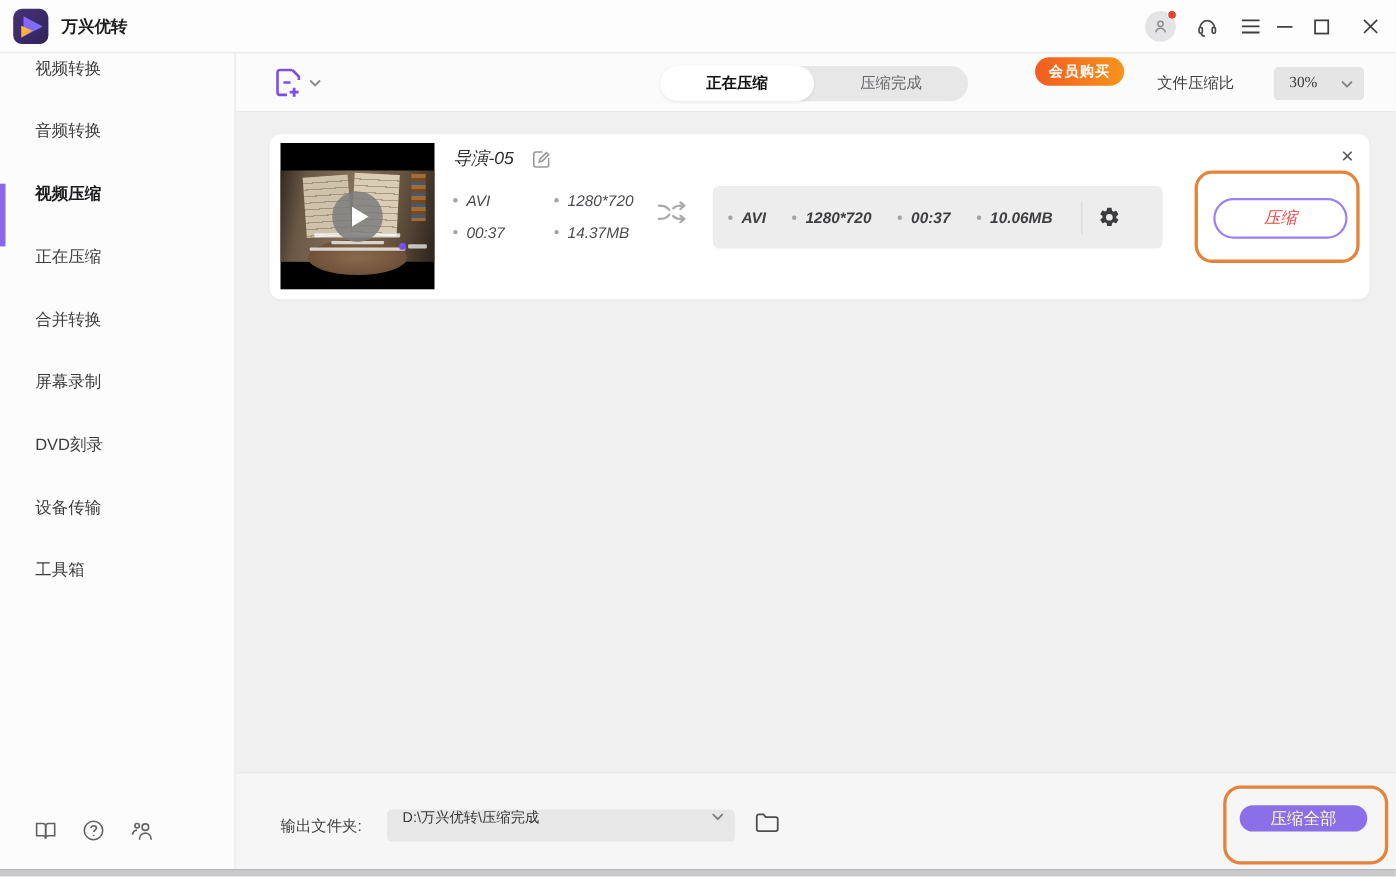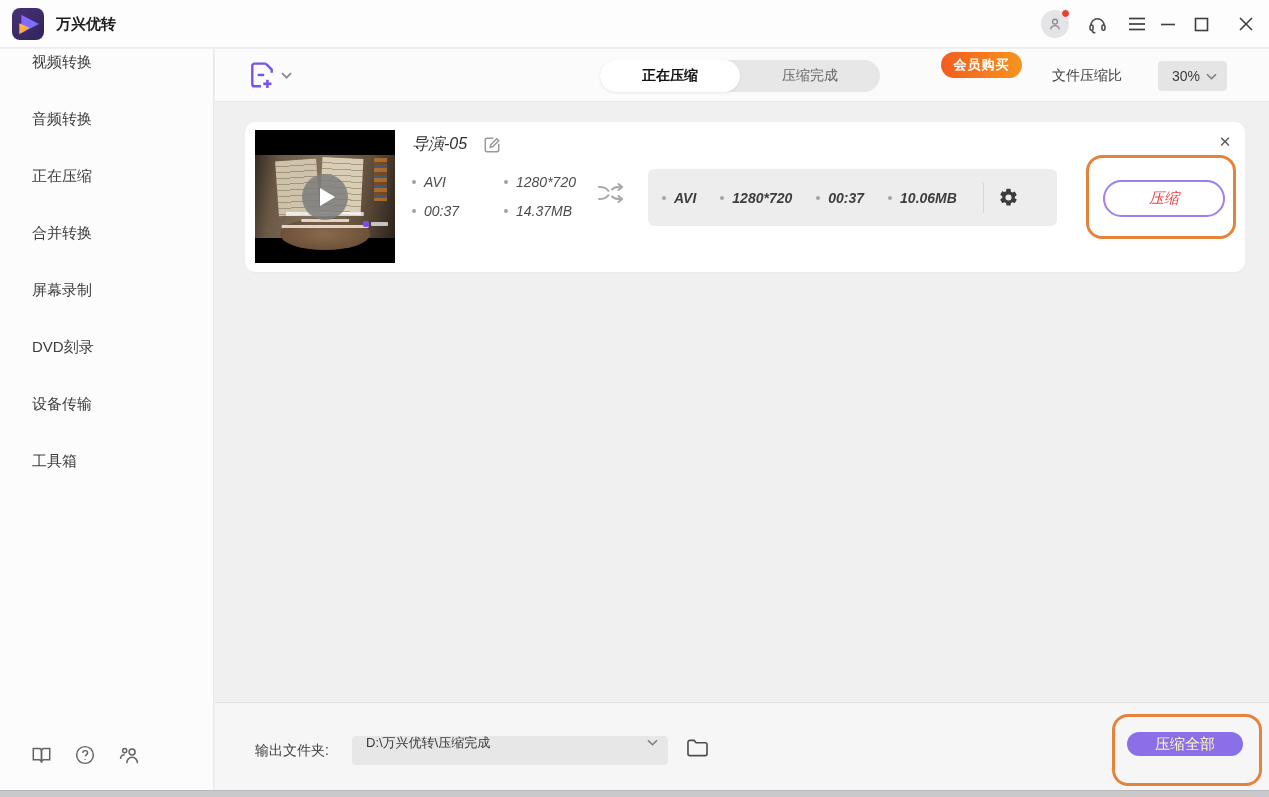--- a/index.html
+++ b/index.html
@@ -36,22 +36,22 @@
   .side-bottom .sb-icon { width:22px; height:22px; cursor:pointer; display:flex; align-items:center; justify-content:center; }
 
   
   .toolbar { position:absolute; left:215px; top:49px; width:1054px; height:53px; background:#fbfbfc; border-bottom:1px solid #e8e8e9; z-index:3; }
   .addfile { position:absolute; left:35px; top:13px; display:flex; align-items:center; gap:7px; cursor:pointer; }
   .tabs { position:absolute; left:385px; top:11px; width:280px; height:32px; background:#e7e7e8; border-radius:16px; display:flex; }
   .tab { width:140px; height:32px; border-radius:16px; display:flex; align-items:center; justify-content:center;
          font-size:14px; color:#67676a; cursor:pointer; }
   .tab.active { background:#ffffff; color:#111; font-weight:700; box-shadow:0 1px 3px rgba(0,0,0,.08); }
   .ratio-label { position:absolute; left:837px; top:18px; font-size:14px; color:#3f3f41; }
-  .ratio-select { position:absolute; left:943px; top:12px; width:69px; height:30px; background:#e5e5e6; border-radius:4px;
-         display:flex; align-items:center; font-size:14px; color:#3c3c3e; padding:0 10px 0 14px; cursor:pointer; }
+  .ratio-select { position:absolute; left:943px; top:12px; width:82px; height:30px; background:#e5e5e6; border-radius:4px;
+         display:flex; align-items:center; font-size:14px; color:#3c3c3e; padding:0 10px 0 14px; cursor:pointer;font-family:Liberation Serif, serif; }
   .ratio-select .val { flex:1; }
 
   
   .content { position:absolute; left:215px; top:103px; width:1054px; height:598px; background:#f0f0f1; }
   .card { position:absolute; left:30px; top:19px; width:1000px; height:150px; background:#fff; border-radius:10px; box-shadow:0 1px 2px rgba(0,0,0,.03);font-style:italic; }
   .thumb { position:absolute; left:10px; top:8px; width:140px; height:133px; background:#000; overflow:hidden; cursor:pointer; }
   .thumb-frame { position:absolute; left:0; right:0; top:25px; bottom:25px;
          background:linear-gradient(100deg,#33291f 0%,#6b5947 16%,#83705a 45%,#64523f 74%,#2c231b 100%); }
   .page { position:absolute; background:linear-gradient(#dccfb8,#c2b49b);
          background-image:repeating-linear-gradient(to bottom,rgba(80,60,40,.0) 0 5px,rgba(80,60,40,.35) 5px 6px); }
@@ -168,20 +168,23 @@
   </div>
 
   <div class="sidebar">
     <div class="side-menu">
       <div class="side-item">
           <span>视频转换</span>
         </div>
       <div class="side-item">
           <span>音频转换</span>
         </div>
+      <div class="side-item active">
+          <span>视频压缩</span>
+        </div>
       <div class="side-item">
           <span>正在压缩</span>
         </div>
       <div class="side-item">
           <span>合并转换</span>
         </div>
       <div class="side-item">
           <span>屏幕录制</span>
         </div>
       <div class="side-item">

